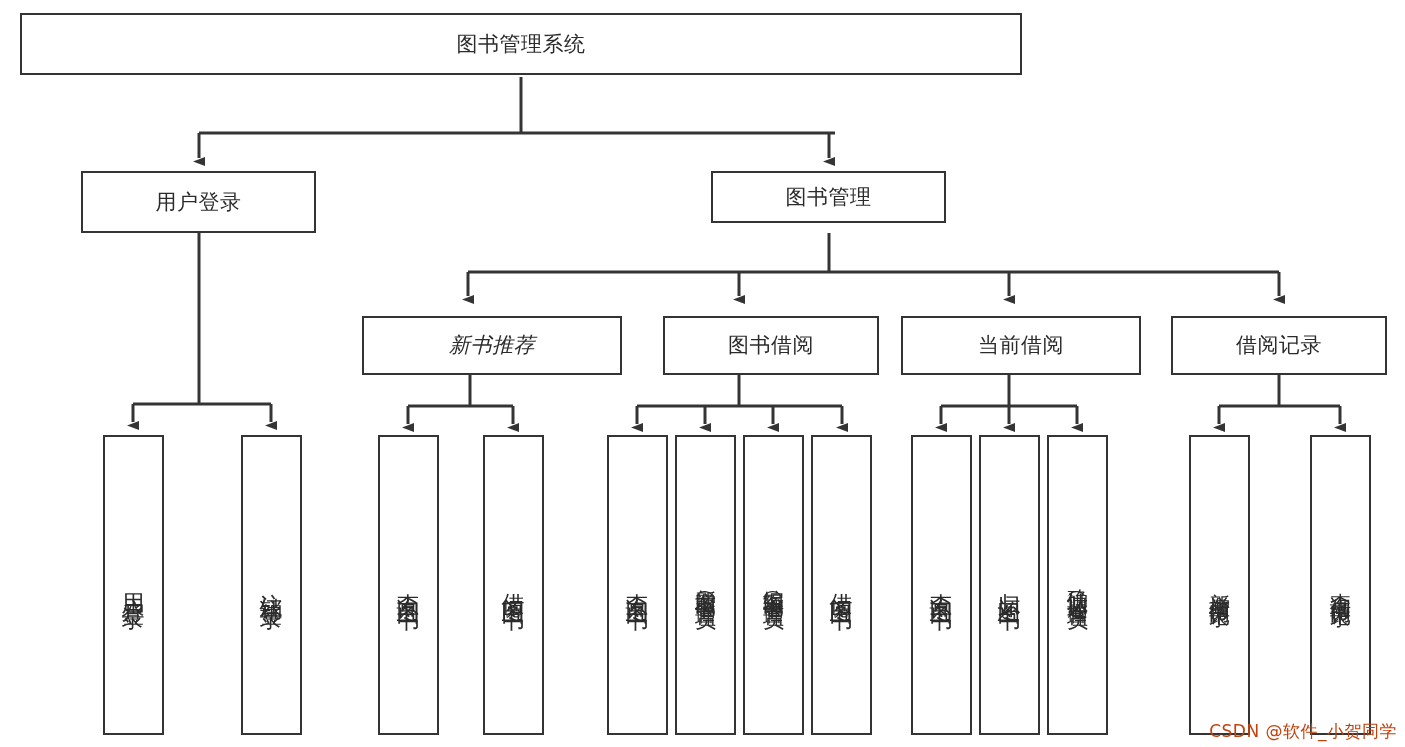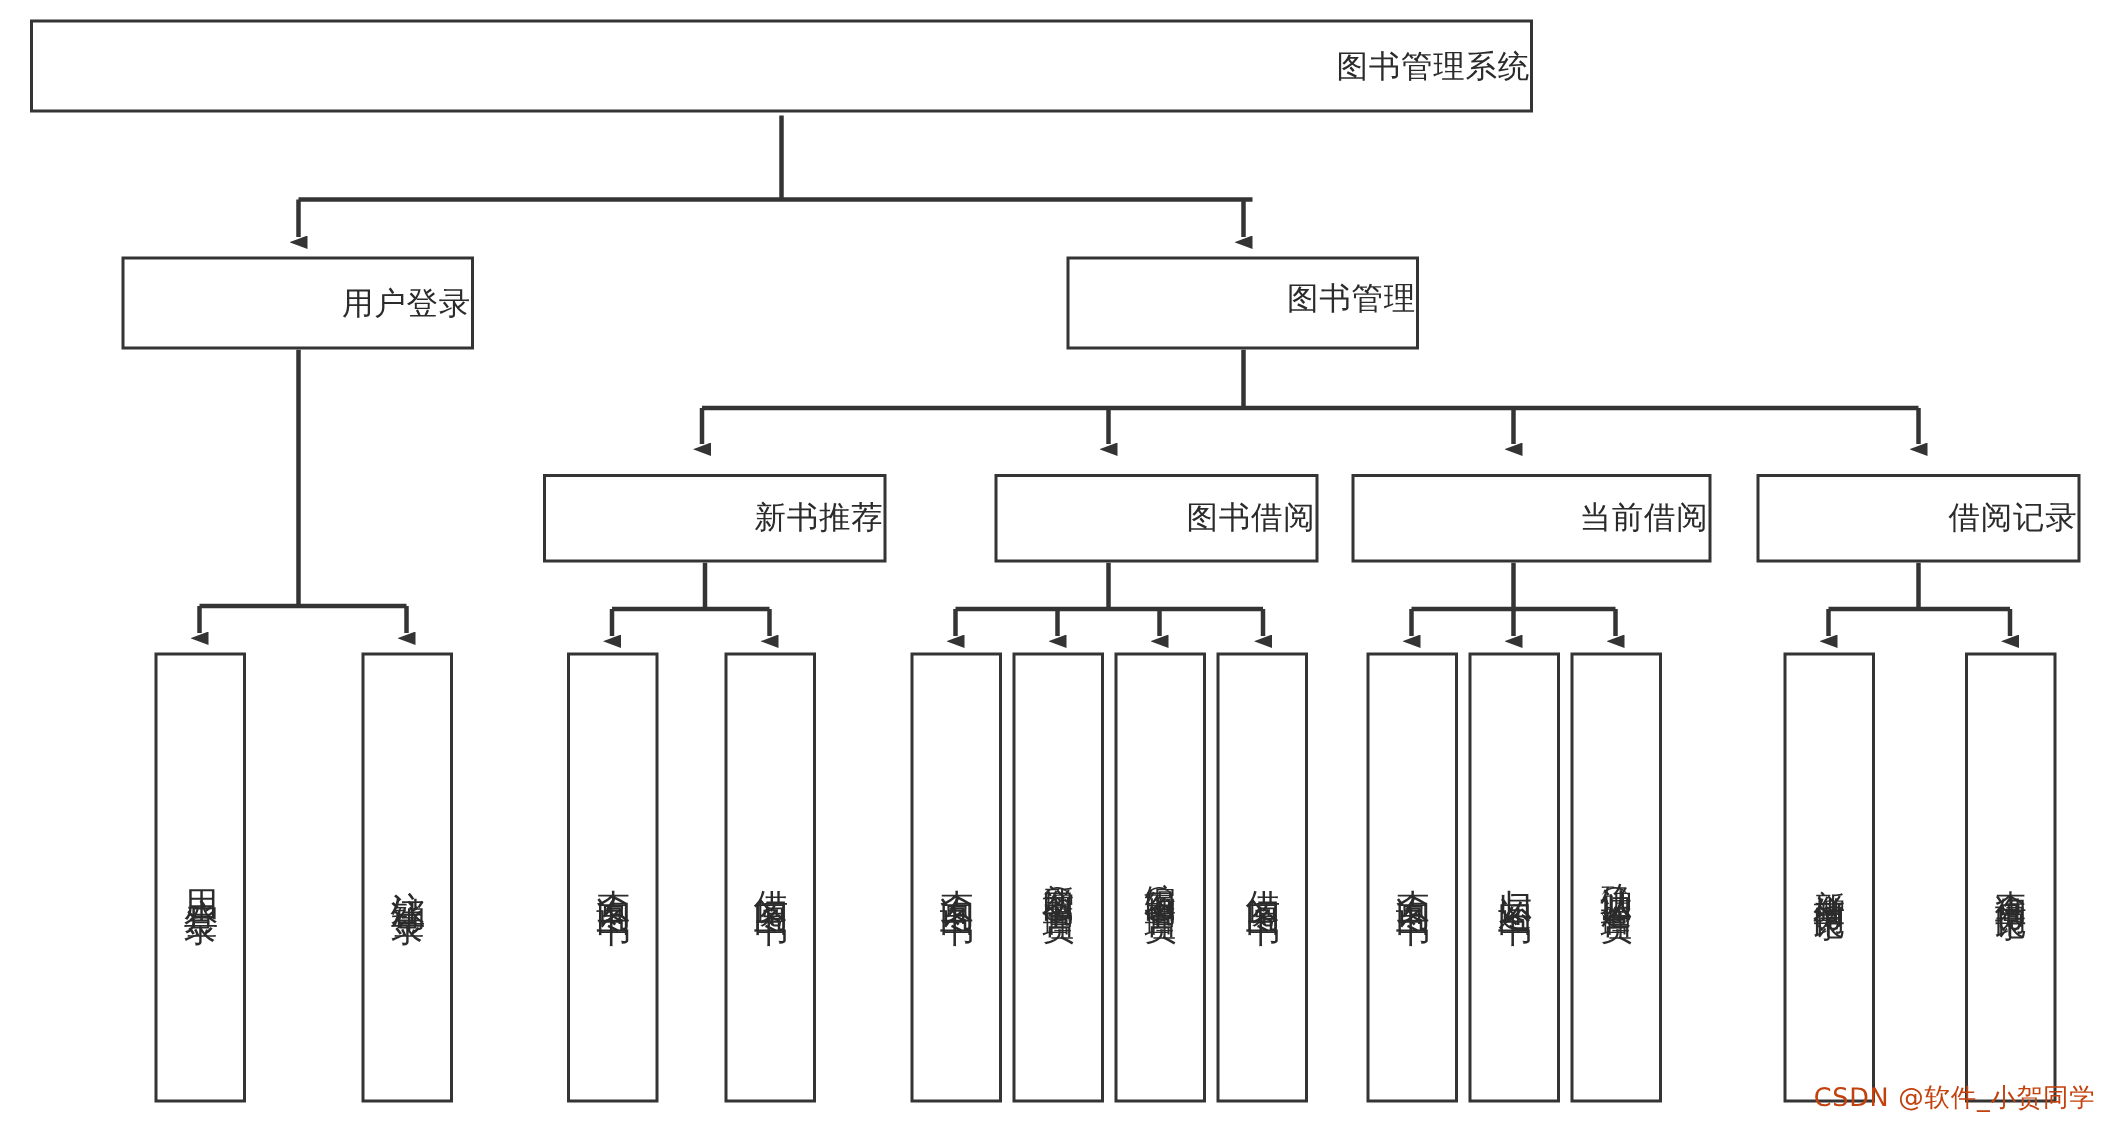--- a/index.html
+++ b/index.html
@@ -26,21 +26,21 @@
     height: 747px;
     pointer-events: none;
   }
   .node {
     position: absolute;
     box-sizing: border-box;
     background: #ffffff;
     border: 2px solid #343434;
     display: flex;
     align-items: center;
-    justify-content: flex-end;
+    justify-content: center;
     color: #2b2b2b;
   }
   .node .label {
     display: block;
     text-align: center;
     line-height: 1.18;
     white-space: pre-line;
   }
   
   .node.horiz .label {
@@ -131,25 +131,25 @@
     </g>
   </svg>
 
   <div class="node horiz" style="left:20px; top:13px; width:1002px; height:62px;">
     <span class="label">图书管理系统</span>
   </div>
 
   <div class="node horiz" style="left:81px; top:171px; width:235px; height:62px;">
     <span class="label">用户登录</span>
   </div>
-  <div class="node horiz" style="left:711px; top:171px; width:235px; height:62px;font-family:Liberation Mono, monospace;">
+  <div class="node horiz" style="left:711px; top:171px; width:235px; height:52px;">
     <span class="label">图书管理</span>
   </div>
 
-  <div class="node horiz" style="left:362px; top:316px; width:229px; height:59px;">
+  <div class="node horiz" style="left:362px; top:316px; width:260px; height:59px;font-style:italic;">
     <span class="label">新书推荐</span>
   </div>
   <div class="node horiz" style="left:631px; top:316px; width:216px; height:59px;margin-left:32px;">
     <span class="label">图书借阅</span>
   </div>
   <div class="node horiz" style="left:901px; top:316px; width:240px; height:59px;">
     <span class="label">当前借阅</span>
   </div>
   <div class="node horiz" style="left:1171px; top:316px; width:216px; height:59px;">
     <span class="label">借阅记录</span>

